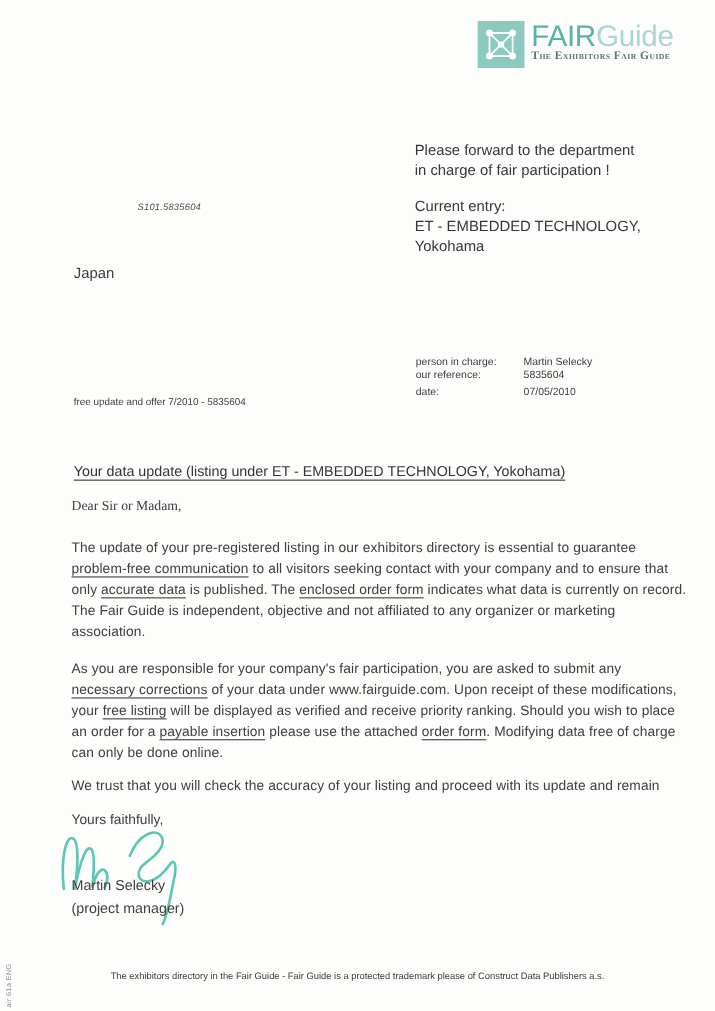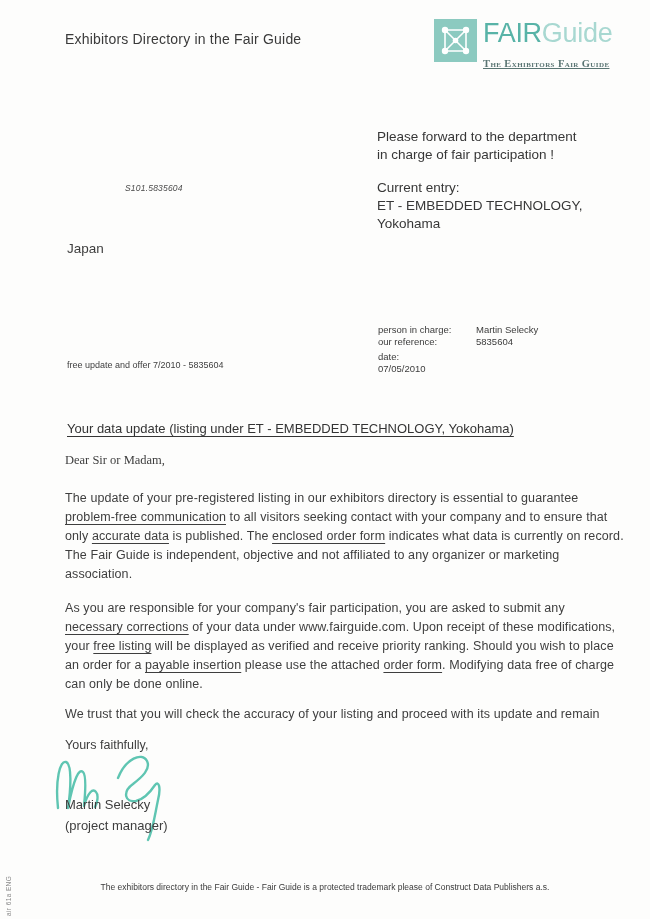--- a/index.html
+++ b/index.html
@@ -13,31 +13,31 @@
 
   
   .letter-title { left:65px; top:31px; font-size:14px; letter-spacing:0.2px; color:#3a3a3a; }
   .brand { left:434px; top:19px; display:flex; align-items:flex-start; }
   .logo-mark { width:43px; height:43px; display:block; }
   .logo-textblock { margin-left:6px; padding-top:1px; }
   .logo-wordmark { font-family:Liberation Sans, sans-serif; font-size:27px; line-height:26px; letter-spacing:-0.3px; white-space:nowrap; }
   .logo-fair  { color:#58b3a7; }
   .logo-guide { color:#a8d8d1; }
   .logo-tagline { font-family:"Liberation Serif", serif; font-variant:small-caps; font-weight:bold;
-                  font-size:10.5px; color:#5a7573; letter-spacing:0.4px; margin-top:12px; line-height:11px; white-space:nowrap;text-decoration:underline; }
+                  font-size:10.5px; color:#5a7573; letter-spacing:0.4px; margin-top:0; line-height:11px; white-space:nowrap; }
 
   
   .forward-notice { left:377px; top:128px; font-size:13.5px; line-height:18px; color:#373737; }
   .print-code { left:125px; top:183px; font-size:8.5px; font-style:italic; color:#4c4c4c; letter-spacing:0.2px; }
   .current-entry { left:377px; top:179px; font-size:13.5px; line-height:18px; color:#373737; }
   .country-line { left:67px; top:241px; font-size:13.5px; }
 
   .meta-block { left:378px; top:324px; font-size:9.5px; color:#3c3c3c; }
   .meta-row { display:flex; line-height:11.5px; }
-  .meta-row.gap { margin-top:4px;flex-direction:column; }
+  .meta-row.gap { margin-top:4px; }
   .meta-label { width:98px; }
   .meta-value { }
 
   .offer-note { left:67px; top:360px; font-size:9px; color:#3f3f3f; }
 
   
   .subject-line { left:67px; top:421px; font-size:13px; color:#343434;
                   text-decoration:underline; text-underline-offset:3px; white-space:nowrap; }
   .salutation { left:65px; top:453px; font-size:12.5px;font-family:Liberation Serif, serif; }
   .para { left:65px; top:0; font-size:12.5px; line-height:19px; letter-spacing:0.1px; white-space:nowrap; color:#3e3e3e; }
@@ -54,21 +54,20 @@
   
   .footer { left:0; top:881px; width:650px; text-align:center; font-size:8.5px; color:#3a3a3a; line-height:13px; }
   .side-code { left:5px; top:916px; transform:rotate(-90deg); transform-origin:0 0;
                font-size:6.5px; color:#8a8a8a; letter-spacing:0.4px; white-space:nowrap; }
 </style>
 </head>
 <body>
 
 <div class="page">
 
-  <div class="abs letter-title">Exhibitors Directory in the Fair Guide</div>
 
   <div class="abs brand">
     <svg class="logo-mark" viewBox="0 0 43 43">
       <rect x="0" y="0" width="43" height="43" fill="#8ccac0"></rect>
       <g stroke="#ffffff" stroke-width="1.6" fill="none">
         <path d="M11 11 L32 11 L32 32 L11 32 Z"></path>
         <path d="M11 11 L32 32 M32 11 L11 32"></path>
       </g>
       <g fill="#ffffff">
         <circle cx="11" cy="11" r="3.2"></circle>

